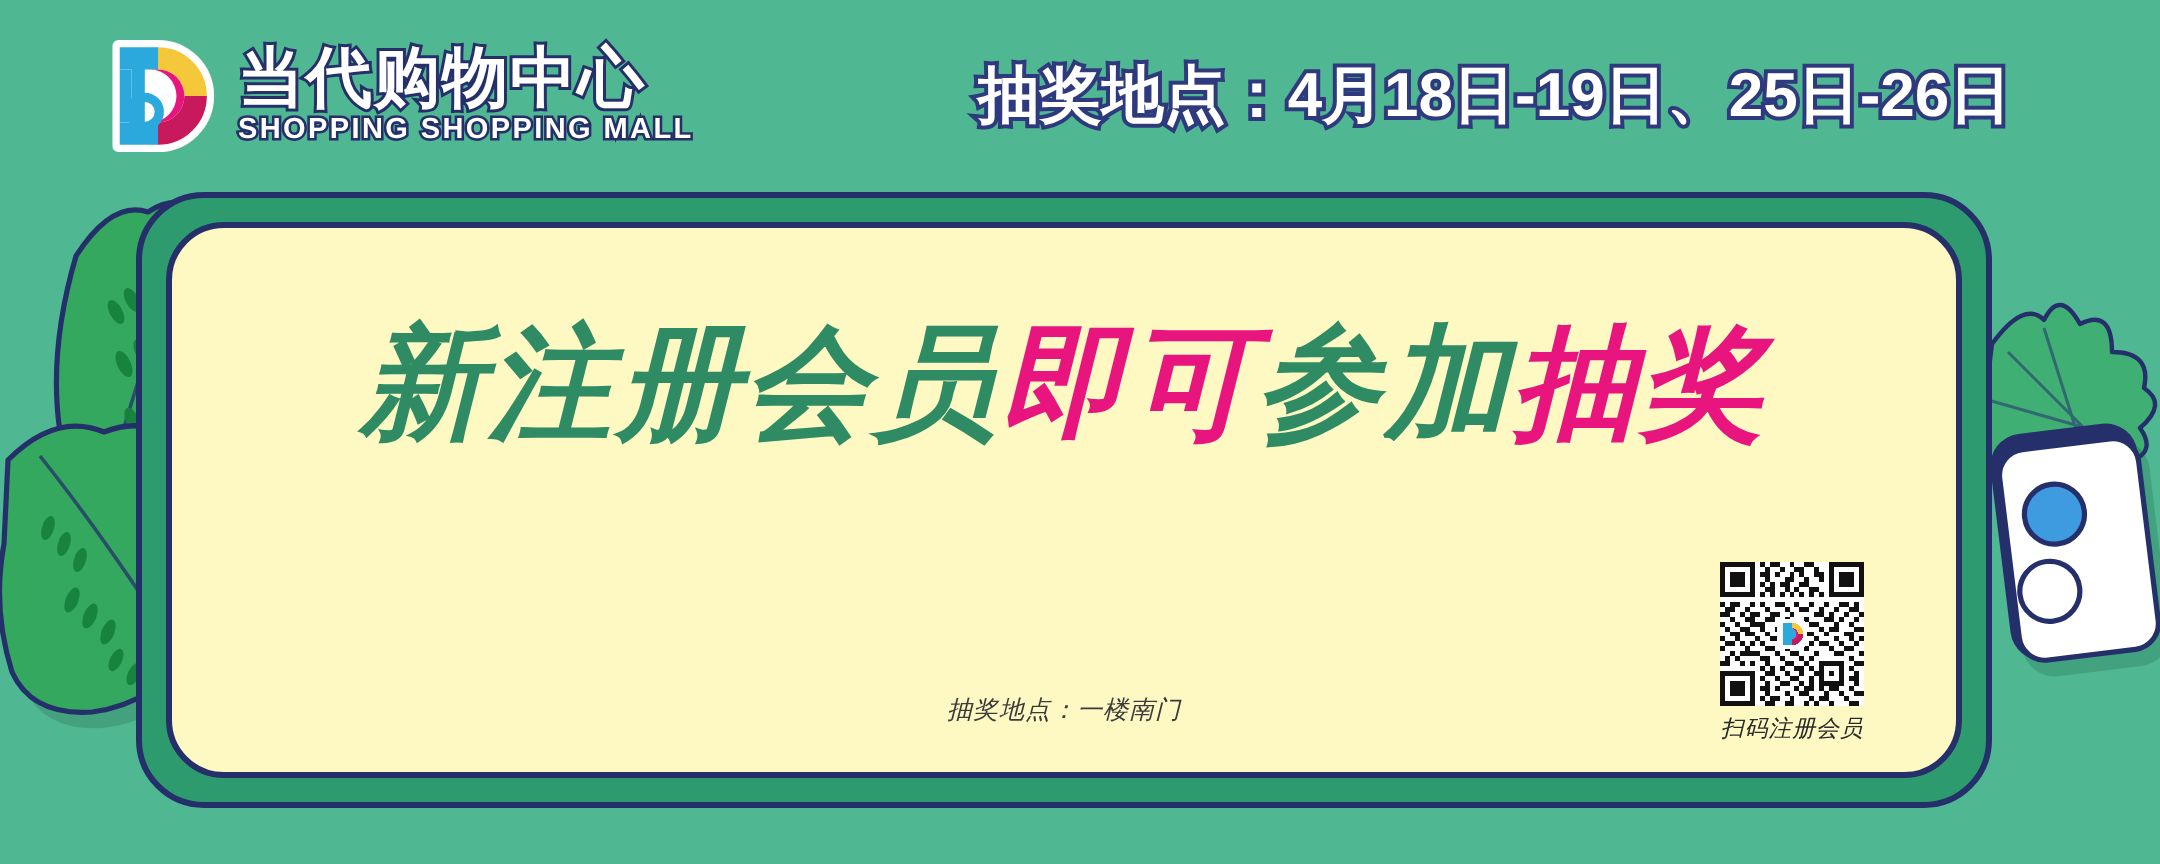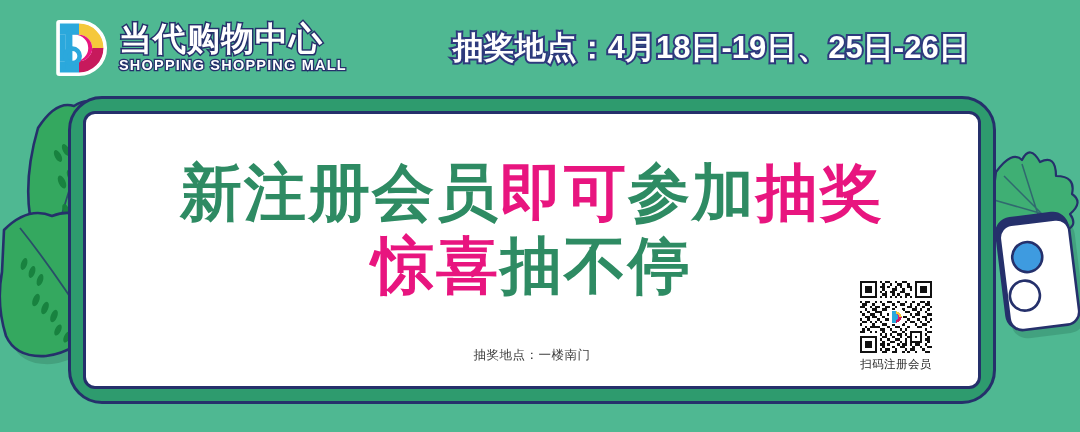--- a/index.html
+++ b/index.html
@@ -30,20 +30,21 @@
 
   
   #header {
     position: absolute;
     left: 0; top: 0;
     width: 1080px;
     height: 95px;
     display: flex;
     align-items: center;
     z-index: 6;
+    gap: 36px;
   }
 
   #logo-block {
     display: flex;
     align-items: center;
     margin-left: 46px;
   }
 
   #logo-mark {
     width: 66px;
@@ -104,25 +105,26 @@
     box-sizing: border-box;
     z-index: 4;
   }
 
   #card-inner {
     position: absolute;
     left: 12px;
     top: 12px;
     right: 12px;
     bottom: 12px;
-    border-radius: 12px;
-    background: #ffffff;
+    border-radius: 29px;
+    background: #fef9c3;
     border: 3px solid #25306B;
     box-sizing: border-box;
     overflow: hidden;
+    font-style: italic;
   }
 
   #headline {
     position: absolute;
     left: 0;
     top: 42px;
     width: 100%;
     text-align: center;
   }
 
@@ -287,23 +289,20 @@
 
     <div id="event-time">抽奖地点：4月18日-19日、25日-26日</div>
   </div>
 
   <div id="card-outer">
     <div id="card-inner">
 
       <div id="headline">
         <div class="headline-line">
           <span class="seg-green">新注册会员</span><span class="seg-pink">即可</span><span class="seg-green">参加</span><span class="seg-pink">抽奖</span>
-        </div>
-        <div class="headline-line">
-          <span class="seg-pink">惊喜</span><span class="seg-green">抽不停</span>
         </div>
       </div>
 
       <div id="venue-note">抽奖地点：一楼南门</div>
 
       <div id="qr-block">
         <svg id="qr-code" viewBox="0 0 29 29" shape-rendering="crispEdges" aria-hidden="true">
           <rect width="29" height="29" fill="#ffffff"></rect>
           <g fill="#111111">
 

